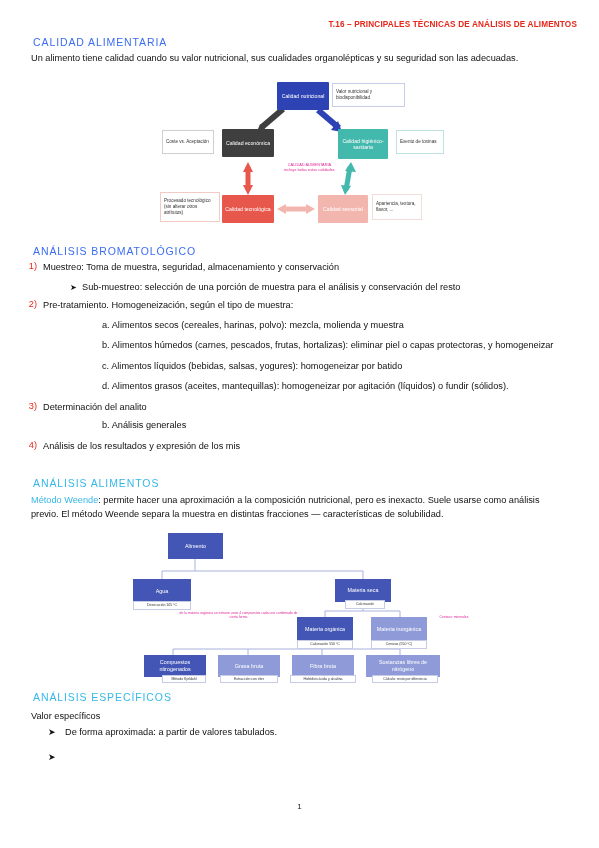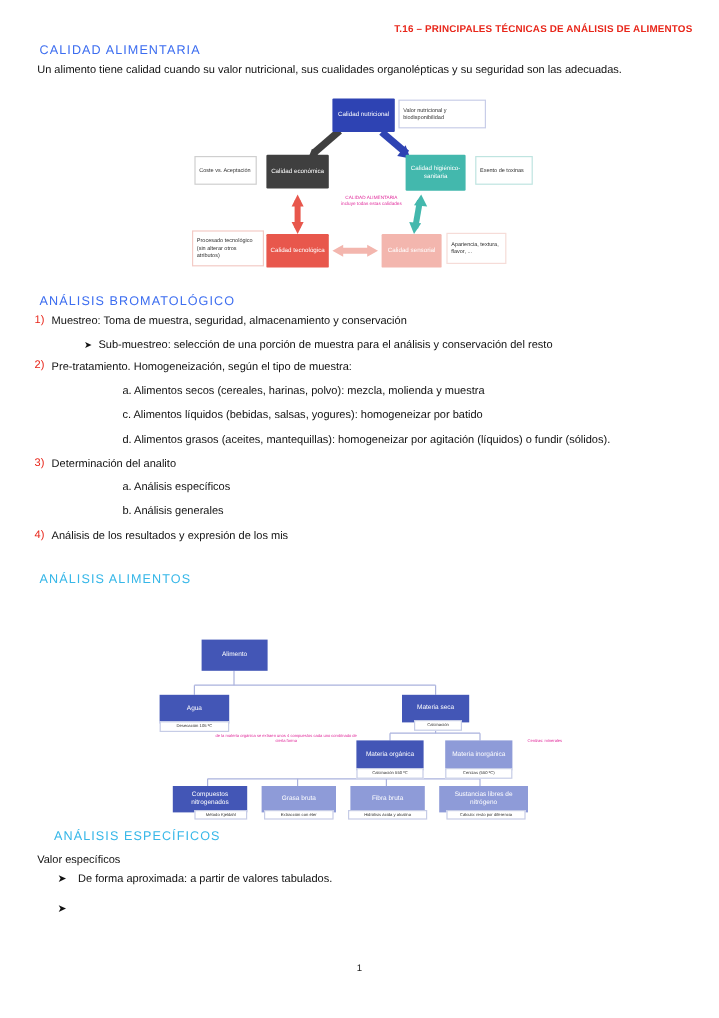--- a/index.html
+++ b/index.html
@@ -52,21 +52,21 @@
 
   
   .abs { position: absolute; }
 
   #calidad-title { left: 33px; top: 36px; }
   #calidad-para  { left: 31px; top: 52px; width: 508px; }
 
   #bromat-title  { left: 33px; top: 245px; }
   #general-title { left: 33px; top: 477px; }
   #general-para  { left: 31px; top: 494px; width: 525px; }
-  #espec-title   { left: 33px; top: 691px; margin-left: 12px; }
+  #espec-title   { left: 33px; top: 691px; }
   #espec-sub     { left: 31px; top: 710px; }
 
   
   .olist { position: absolute; left: 20px; top: 261px; width: 560px; }
   .oitem { position: relative; margin-bottom: 3px; }
   .onum {
     position: absolute;
     left: 0px;
     top: 0px;
     width: 17px;
@@ -303,41 +303,44 @@
           <span>Sub-muestreo: selección de una porción de muestra para el análisis y conservación del resto</span>
         </div>
       </div>
     </div>
 
     <div class="oitem" style="margin-top:-2px;">
       <span class="onum">2)</span>
       <div class="otext">Pre-tratamiento. Homogeneización, según el tipo de muestra:</div>
       <div style="margin-top:6px;">
         <div class="alpha">a. Alimentos secos (cereales, harinas, polvo): mezcla, molienda y muestra</div>
+        <div class="alpha">b. Alimentos húmedos (carnes, pescados, frutas, hortalizas): eliminar piel o capas protectoras, y homogeneizar</div>
         <div class="alpha">c. Alimentos líquidos (bebidas, salsas, yogures): homogeneizar por batido</div>
         <div class="alpha">d. Alimentos grasos (aceites, mantequillas): homogeneizar por agitación (líquidos) o fundir (sólidos).</div>
       </div>
     </div>
 
     <div class="oitem" style="margin-top:0px;">
       <span class="onum">3)</span>
       <div class="otext">Determinación del analito</div>
       <div style="margin-top:5px;">
-        <div class="alpha">a. Análisis específicos</div>
         <div class="alpha">b. Análisis generales</div>
       </div>
     </div>
 
     <div class="oitem" style="margin-top:3px;">
       <span class="onum">4)</span>
       <div class="otext">Análisis de los resultados y expresión de los mis</div>
     </div>
   </div>
 
   <div class="abs sect-title cyan" id="general-title">ANÁLISIS ALIMENTOS</div>
+  <div class="abs body-text" id="general-para">
+    <span style="color:#36b7e8;">Método Weende</span><span>: permite hacer una aproximación a la composición nutricional, pero es inexacto. Suele usarse como análisis previo. El método Weende separa la muestra en distintas fracciones — características de solubilidad.</span>
+  </div>
 
   <div id="diagram-weende">
 
     <svg width="370" height="155" style="position:absolute;left:0;top:0;">
 
       <line x1="75" y1="32" x2="75" y2="44" stroke="#aab2dd" stroke-width="1"></line>
       <line x1="42" y1="44" x2="243" y2="44" stroke="#aab2dd" stroke-width="1"></line>
       <line x1="42" y1="44" x2="42" y2="52" stroke="#aab2dd" stroke-width="1"></line>
       <line x1="243" y1="44" x2="243" y2="52" stroke="#aab2dd" stroke-width="1"></line>
 

